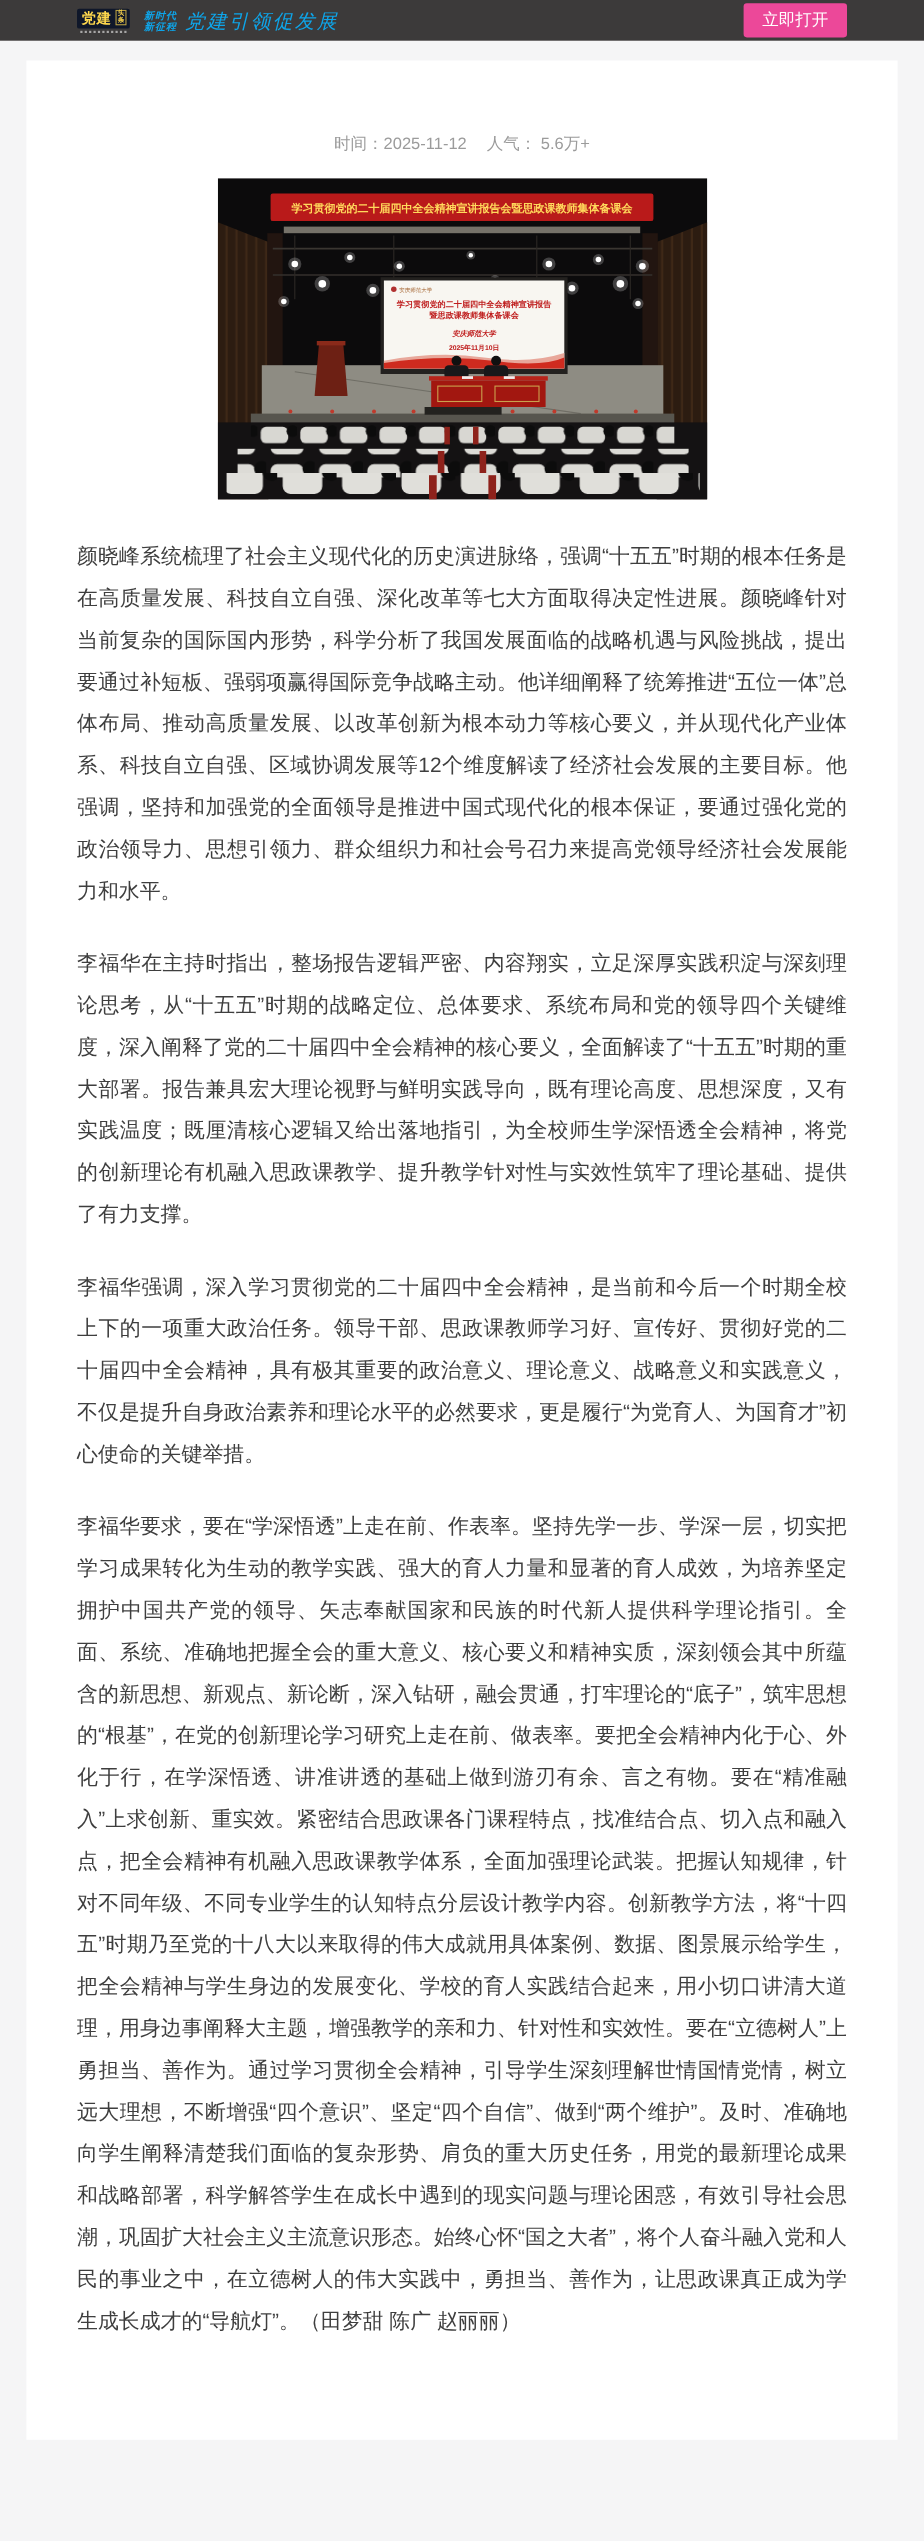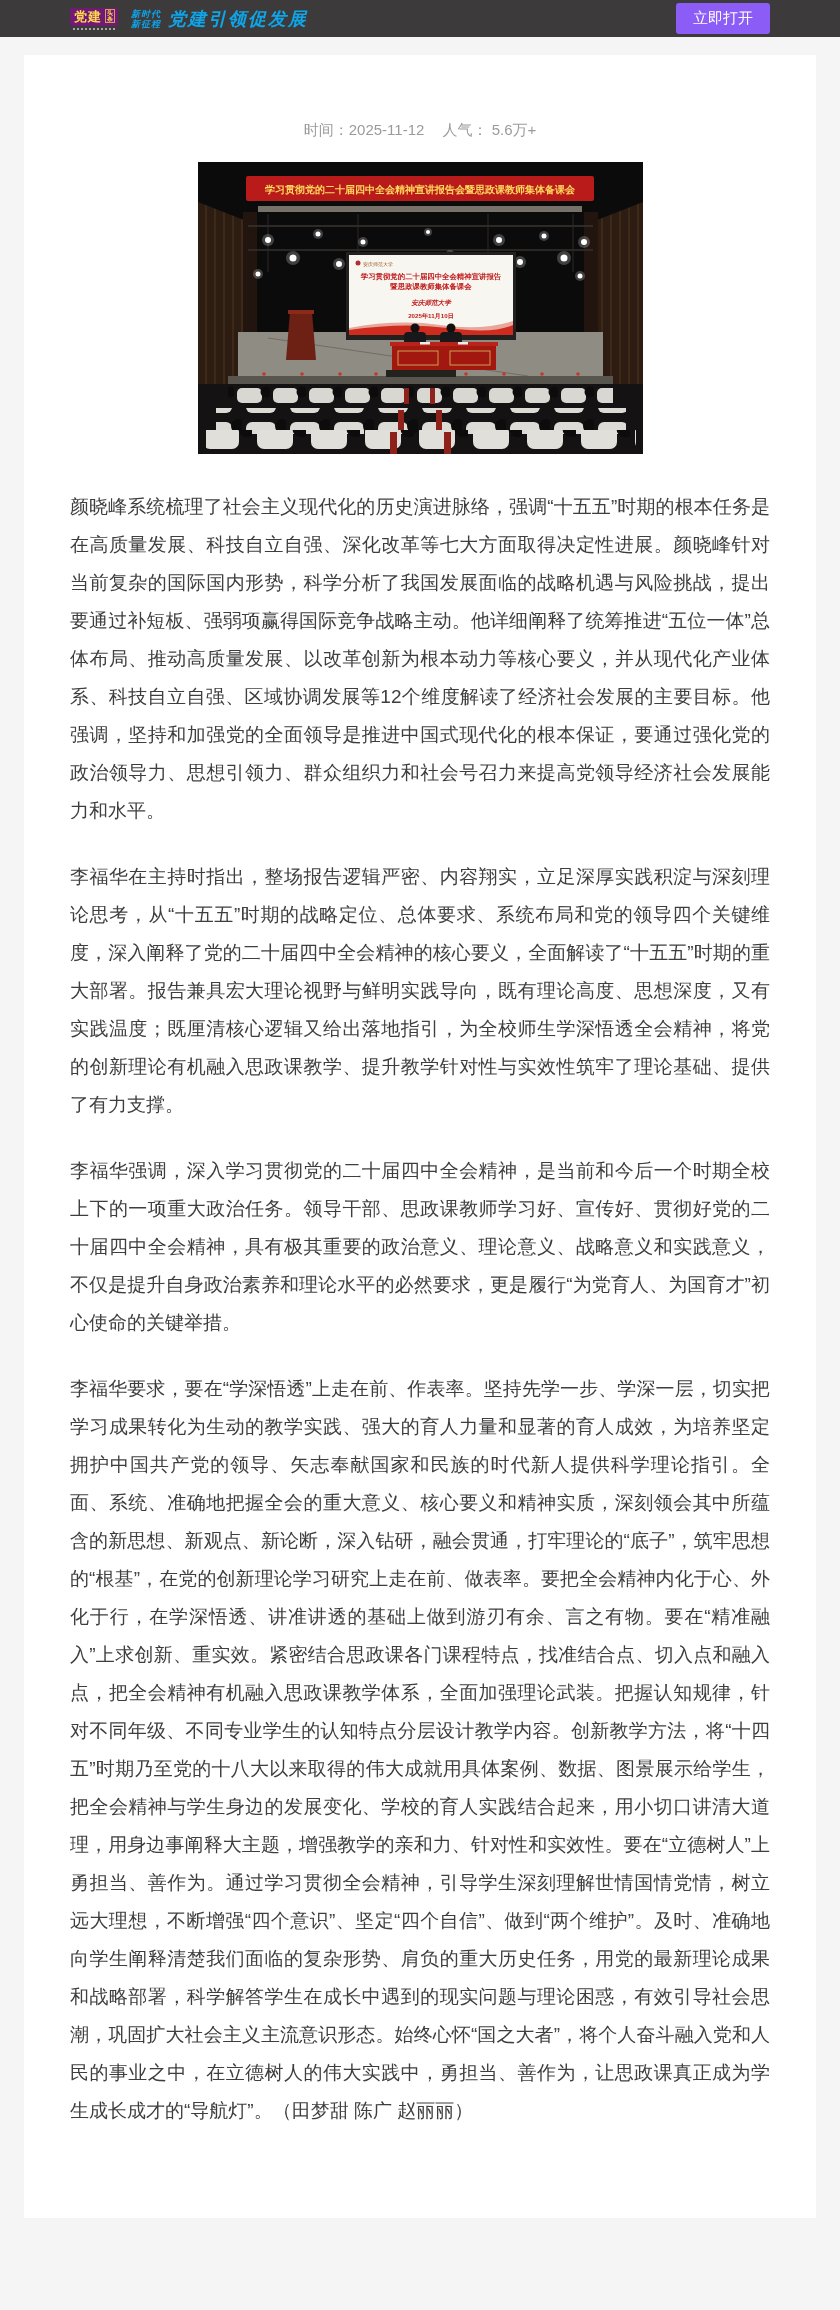--- a/index.html
+++ b/index.html
@@ -8,37 +8,37 @@
     font-family:"Liberation Sans","DejaVu Sans",sans-serif;
     -webkit-font-smoothing:antialiased;
   }
   
   .app-header{
     height:37px;background:#3c3a3a;display:flex;align-items:center;
     padding:0 70px;box-sizing:border-box;
   }
   .logo{display:flex;flex-direction:column;align-items:center;cursor:pointer;}
   .logo-box{
-    background:#701a75;border-radius:2px;padding:1px 3px 2px 4px;
+    background:#0f172a;border-radius:2px;padding:1px 3px 2px 4px;
     display:flex;align-items:center;
   }
   .logo-main{color:#ffd84d;font-weight:bold;font-size:13px;letter-spacing:1px;line-height:15px;}
   .logo-side{
     display:flex;flex-direction:column;margin-left:3px;border:1px solid rgba(255,216,77,.7);
     padding:0 1px;color:#ffd84d;font-size:6px;line-height:6px;font-weight:bold;
   }
   .logo-caption{width:42px;border-bottom:2px dotted rgba(255,255,255,.55);margin-top:2px;}
   .slogan{display:flex;align-items:center;margin-left:13px;color:#0ea5e9;}
   .slogan-small{
     display:flex;flex-direction:column;font-size:9px;line-height:10px;
     font-weight:bold;font-style:italic;margin-right:7px;letter-spacing:1px;
   }
-  .slogan-main{font-size:18px;font-weight:bold;font-style:italic;letter-spacing:2px;}
+  .slogan-main{font-size:18px;font-weight:normal;font-style:italic;letter-spacing:2px;}
   .open-btn{
-    margin-left:auto;background:#8b5cf6;color:#fff;border:none;border-radius:3px;
+    margin-left:auto;background:#ec4899;color:#fff;border:none;border-radius:3px;
     font-size:15px;padding:6px 17px;cursor:pointer;font-family:inherit;
   }
   
   .card{
     margin:18px 24px 0;background:#fff;box-sizing:border-box;
     padding:40px 46px 60px;
   }
   .article-title{
     margin:0;font-size:22px;line-height:40px;font-weight:700;color:#111;
     letter-spacing:0;

